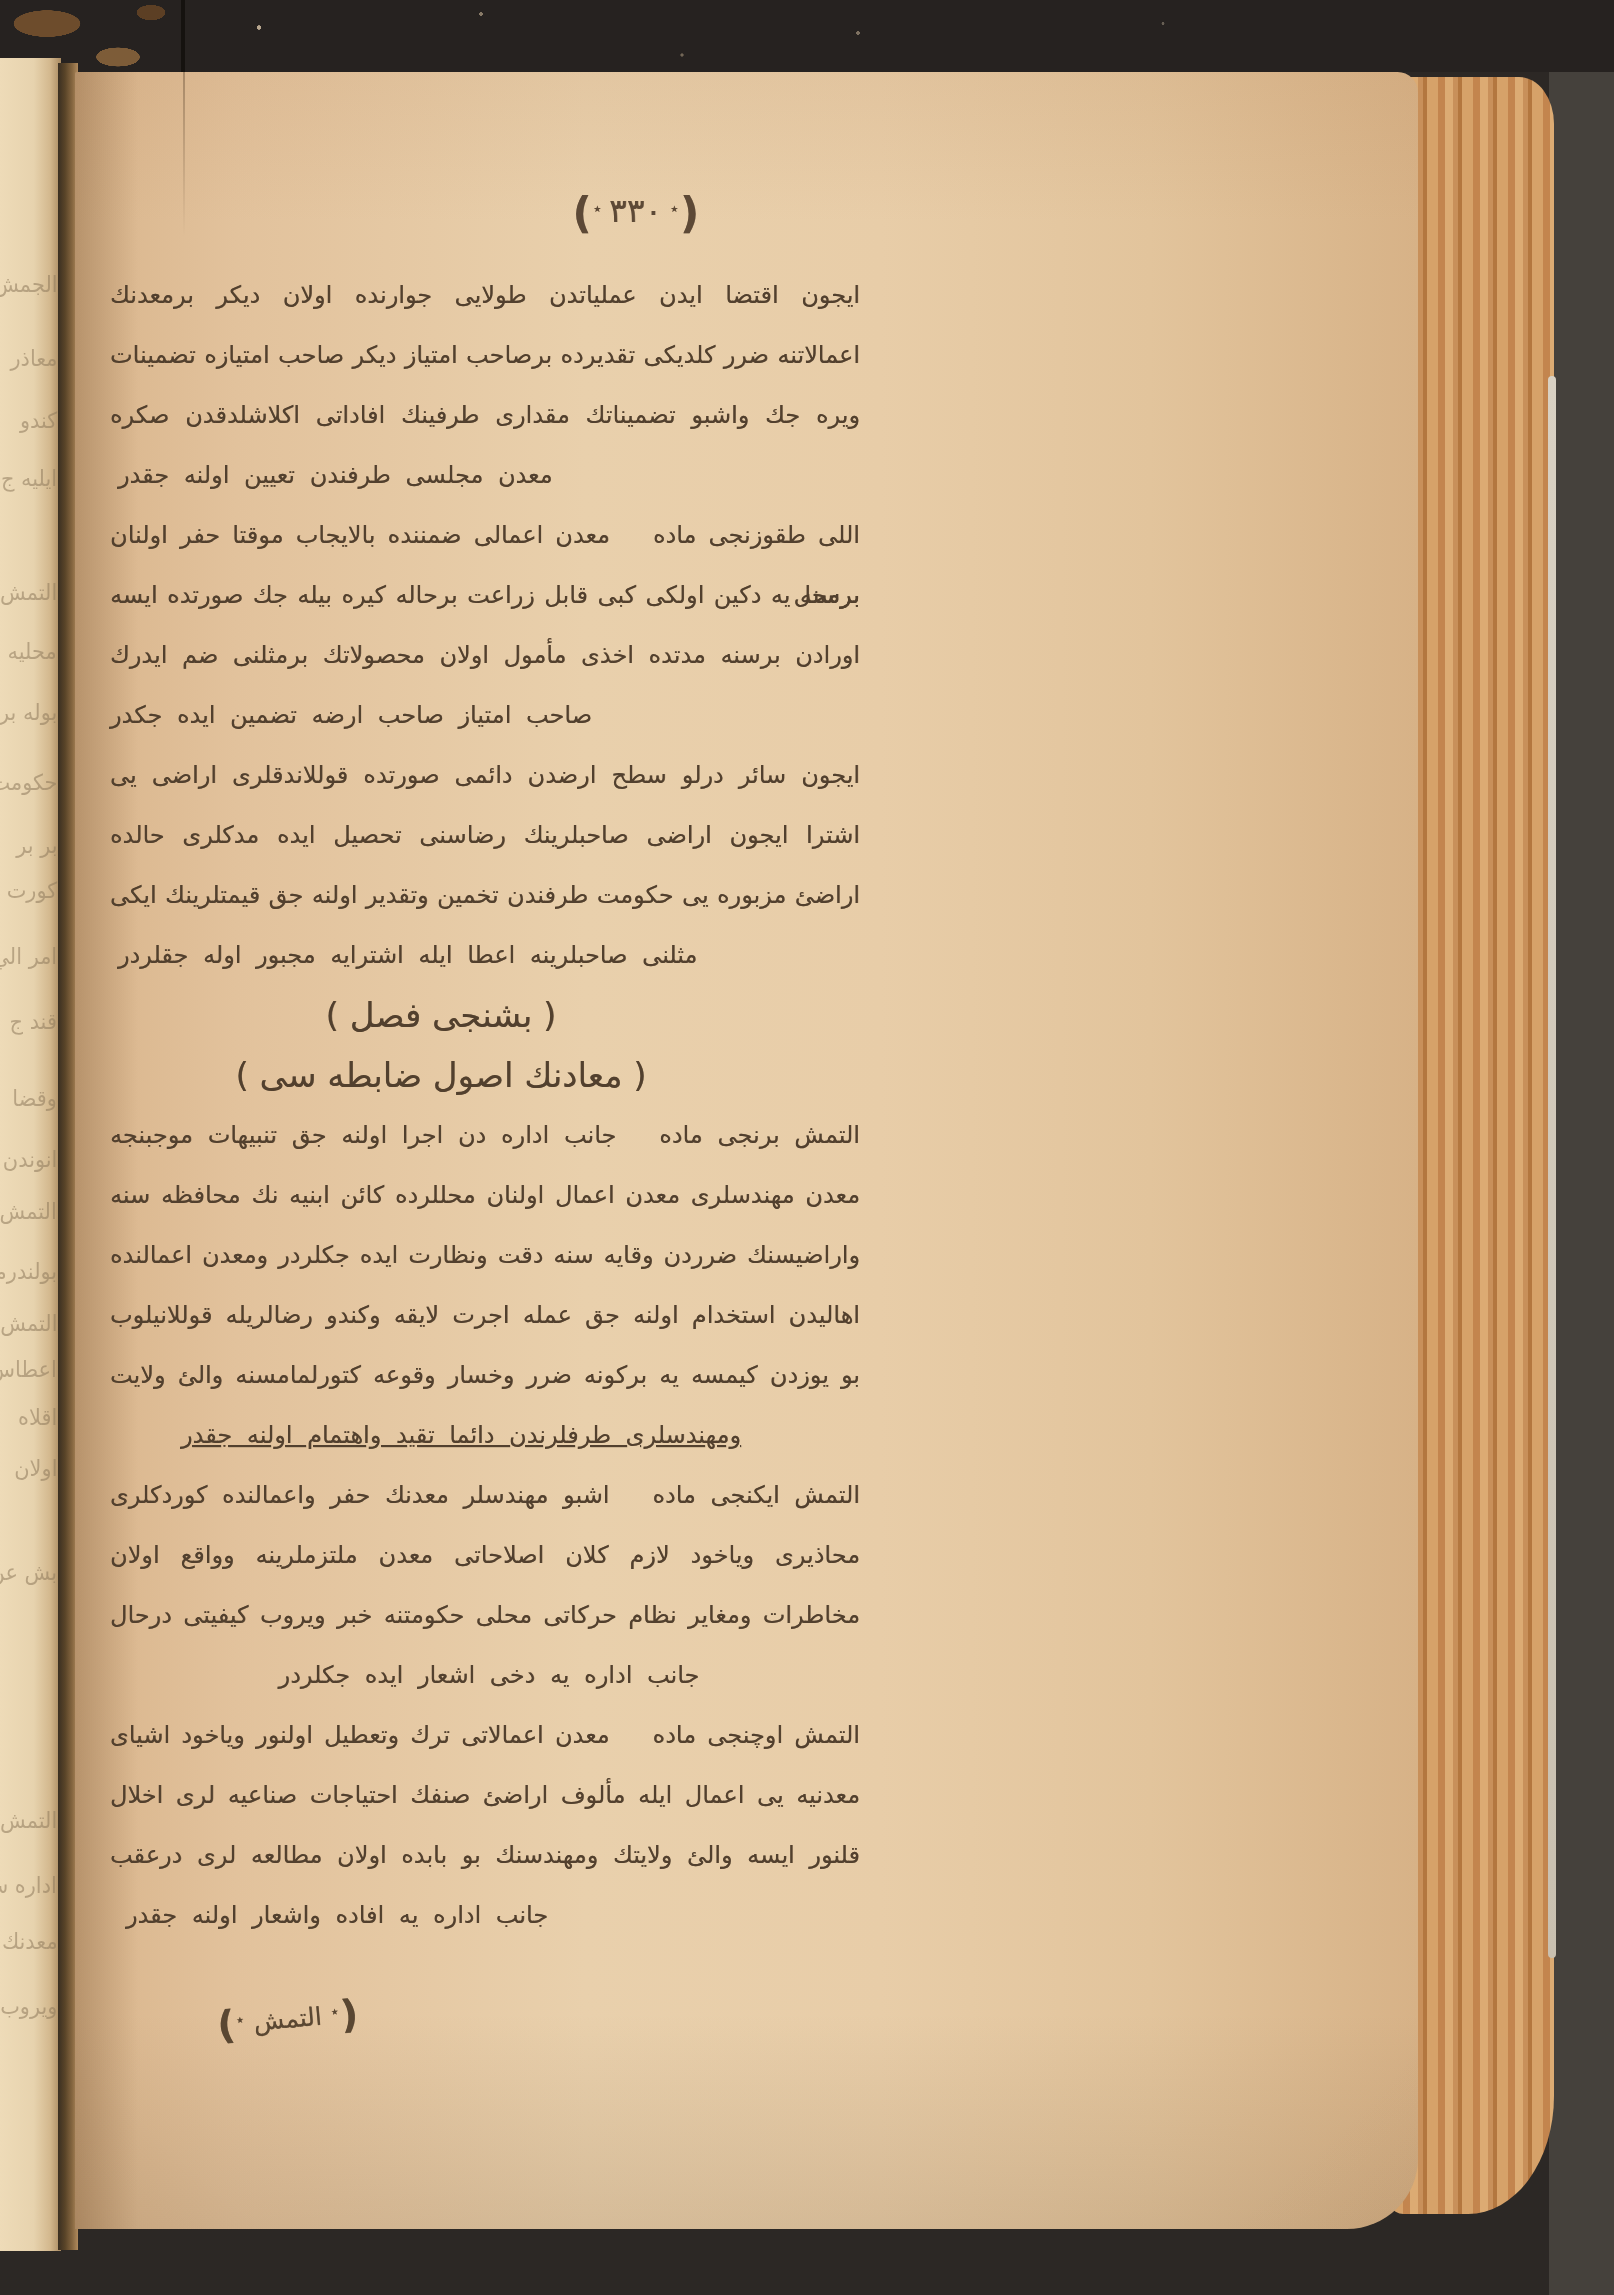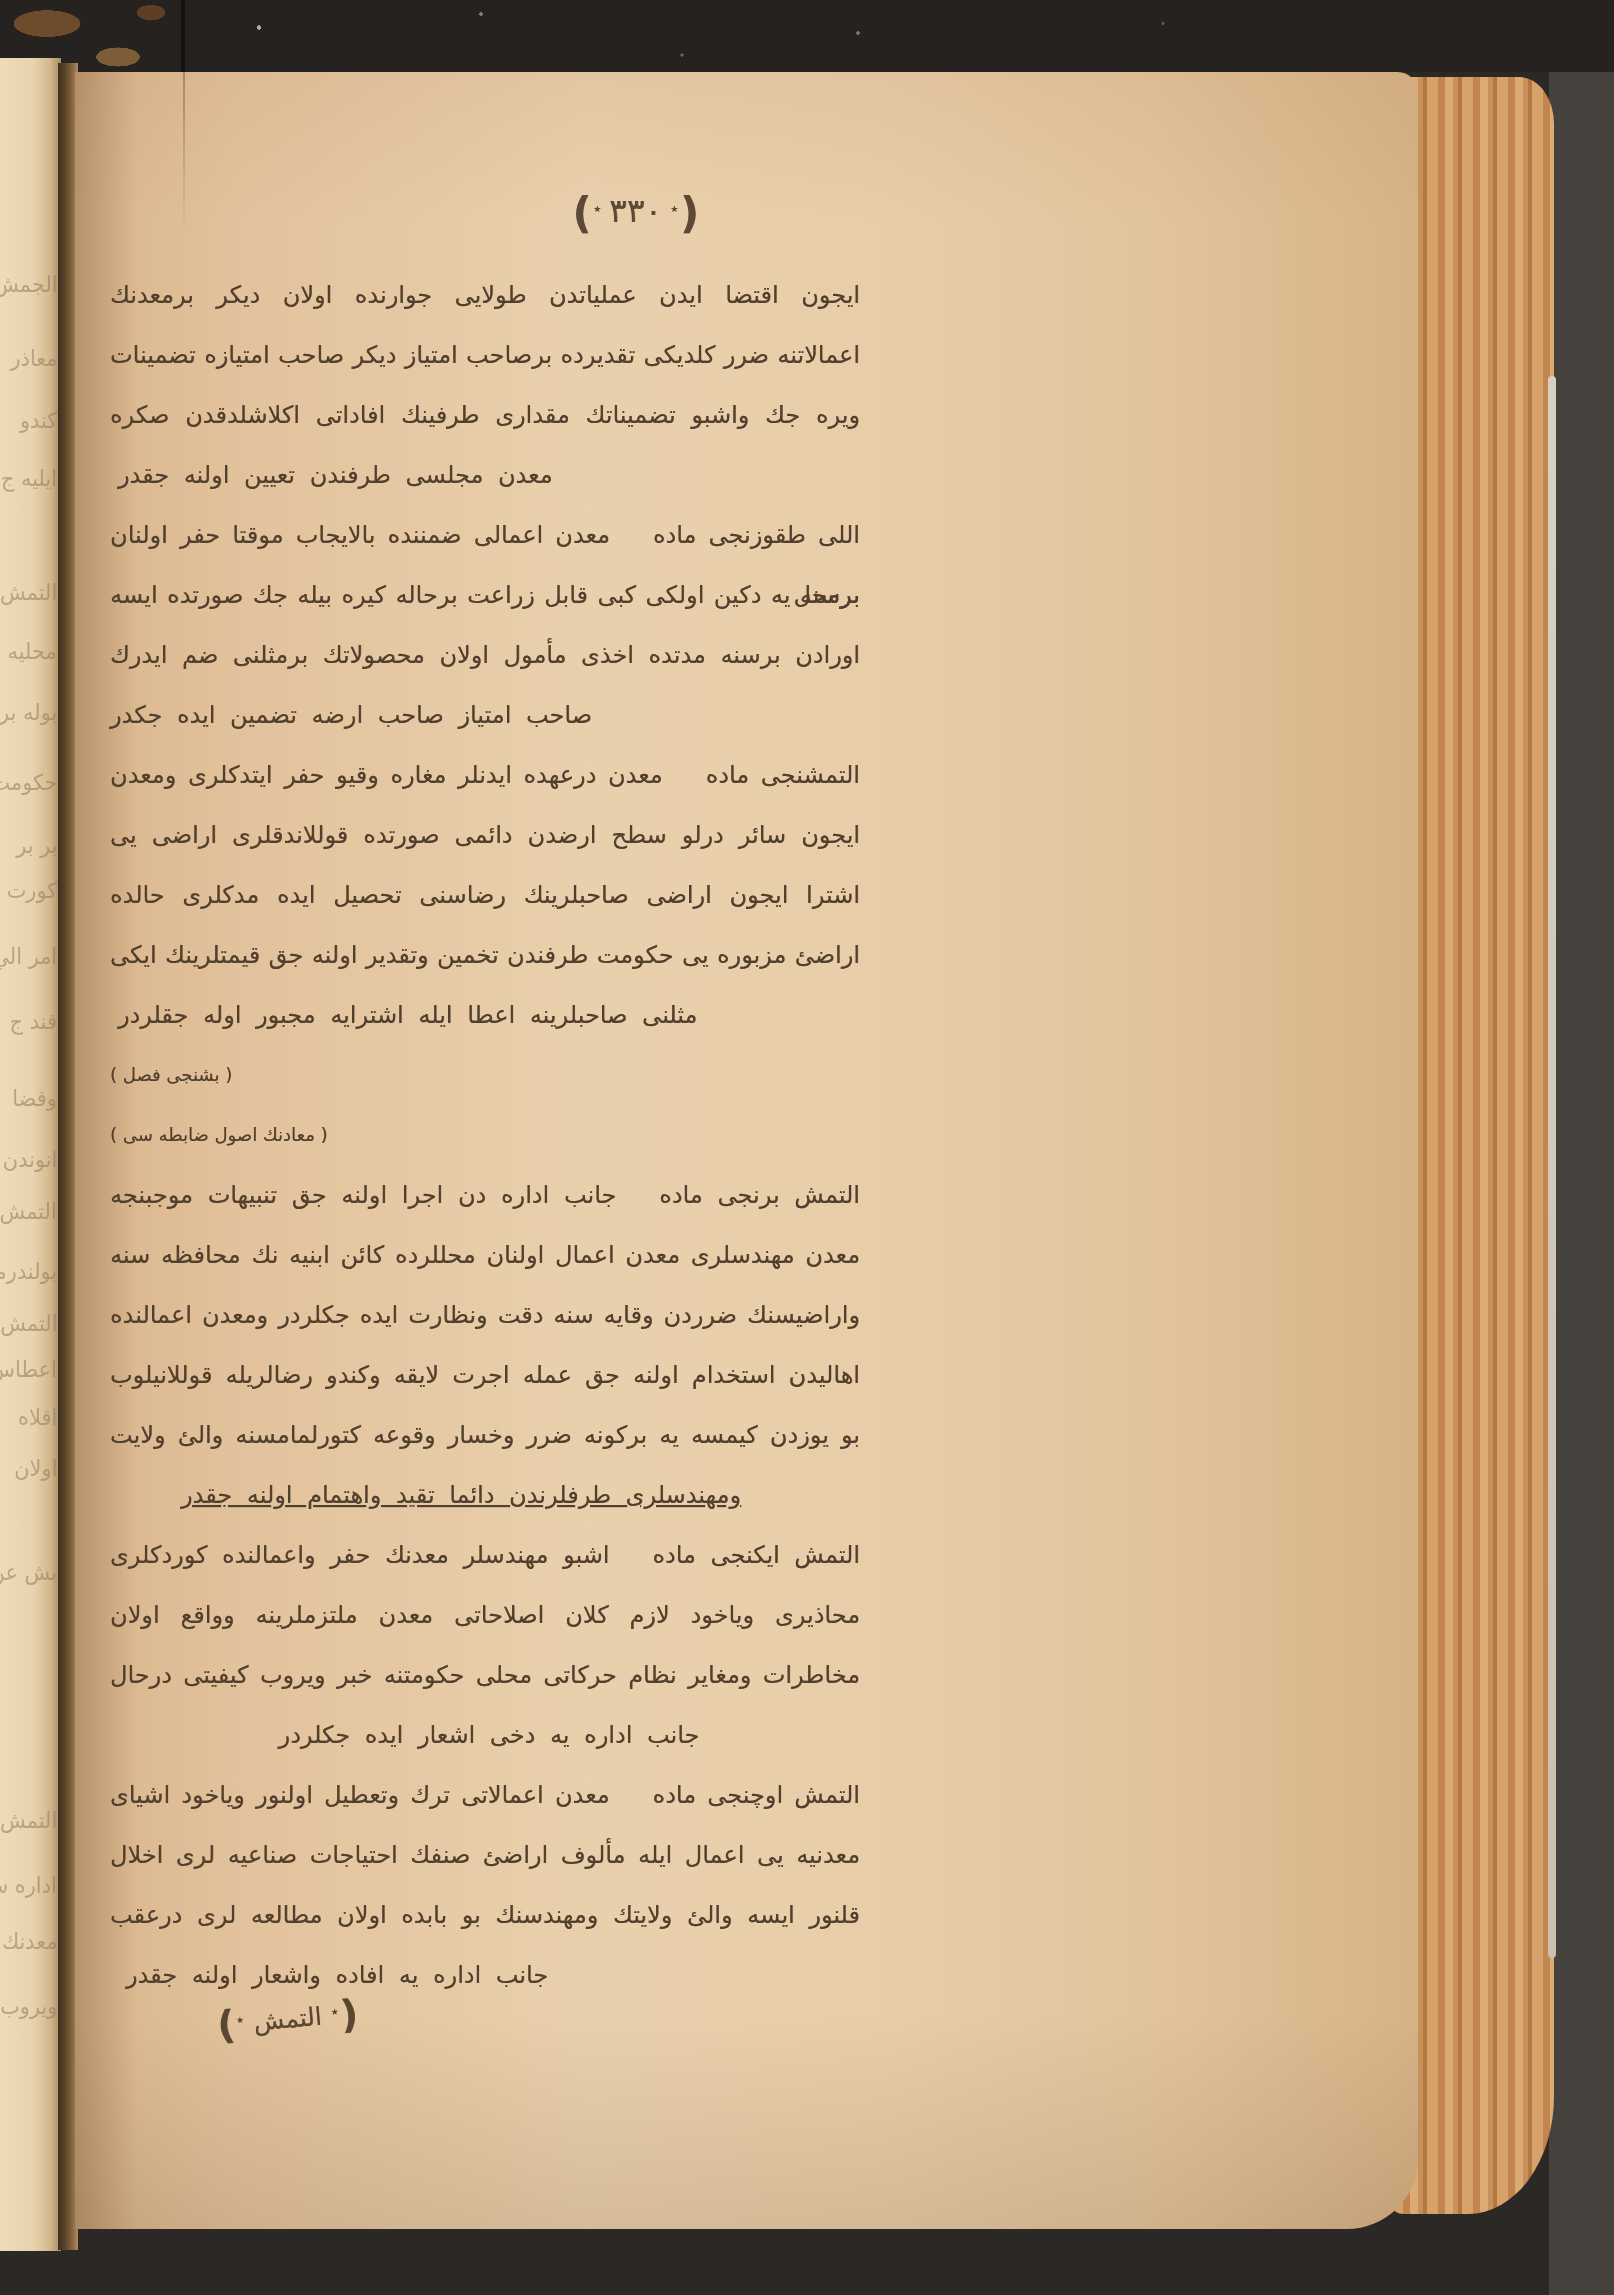--- a/index.html
+++ b/index.html
@@ -74,21 +74,21 @@
   }
   .page-num .num{margin:0 6.3px;font-size:33px;letter-spacing:3.1px;}
   .orn{font-size:1.55em;vertical-align:-.14em;font-weight:bold;}
   .star{font-size:.55em;vertical-align:.55em;margin:0 1.6px;}
   .text-layer{
     position:absolute;left:110px;top:265px;width:750px;direction:rtl;
     color:#52402e;text-shadow:0.3px 0.3px 0.4px rgba(80,60,40,.6);
   }
   .row{height:60px;line-height:60px;font-size:24px;}
   .row.flow{text-align:justify;text-align-last:justify;}
-  .row.chapter{text-align:left;padding-right:88px;font-size:18px;}
+  .row.chapter{text-align:center;padding-right:88px;font-size:34px;}
   .row.end{text-align:left;word-spacing:7px;}
   .gap{display:inline-block;width:43px;}
   .catchword{
     position:absolute;left:217px;top:1997px;font-size:25px;color:#5a4732;
     transform:rotate(-5deg);text-shadow:0.3px 0.3px 0.4px rgba(90,70,50,.6);
   }
 </style>
 </head>
 <body>
 
@@ -138,21 +138,20 @@
 
   <div class="text-layer" dir="rtl">
       <div class="row flow">ايجون اقتضا ايدن عملياتدن طولايى جوارنده اولان ديكر برمعدنك</div>
       <div class="row flow">اعمالاتنه ضرر كلديكى تقديرده برصاحب امتياز ديكر صاحب امتيازه تضمينات</div>
       <div class="row flow">ويره جك واشبو تضميناتك مقدارى طرفينك افاداتى اكلاشلدقدن صكره</div>
       <div class="row end" style="padding-left: 7.9px;">معدن مجلسى طرفندن تعيين اولنه جقدر</div>
       <div class="row flow article"><span class="article-title">اللى طقوزنجى ماده</span><span class="gap"></span><span>معدن اعمالى ضمننده بالايجاب موقتا حفر اولنان برمحل</span></div>
       <div class="row flow">برسنه يه دكين اولكى كبى قابل زراعت برحاله كيره بيله جك صورتده ايسه</div>
       <div class="row flow">اورادن برسنه مدتده اخذى مأمول اولان محصولاتك برمثلنى ضم ايدرك</div>
       <div class="row end">صاحب امتياز صاحب ارضه تضمين ايده جكدر</div>
-      <div class="row flow article"><span class="article-title">التمشنجى ماده</span><span class="gap"></span><span>معدن درعهده ايدنلر مغاره وقيو حفر ايتدكلرى ومعدن</span></div>
       <div class="row flow">ايجون سائر درلو سطح ارضدن دائمى صورتده قوللاندقلرى اراضى يى</div>
       <div class="row flow">اشترا ايجون اراضى صاحبلرينك رضاسنى تحصيل ايده مدكلرى حالده</div>
       <div class="row flow">اراضئ مزبوره يى حكومت طرفندن تخمين وتقدير اولنه جق قيمتلرينك ايكى</div>
       <div class="row end" style="padding-left: 7.9px;">مثلنى صاحبلرينه اعطا ايله اشترايه مجبور اوله جقلردر</div>
       <div class="row chapter">( بشنجى فصل )</div>
       <div class="row chapter">( معادنك اصول ضابطه سى )</div>
       <div class="row flow article"><span class="article-title">التمش برنجى ماده</span><span class="gap"></span><span>جانب اداره دن اجرا اولنه جق تنبيهات موجبنجه</span></div>
       <div class="row flow">معدن مهندسلرى معدن اعمال اولنان محللرده كائن ابنيه نك محافظه سنه</div>
       <div class="row flow">واراضيسنك ضرردن وقايه سنه دقت ونظارت ايده جكلردر ومعدن اعمالنده</div>
       <div class="row flow">اهاليدن استخدام اولنه جق عمله اجرت لايقه وكندو رضالريله قوللانيلوب</div>

